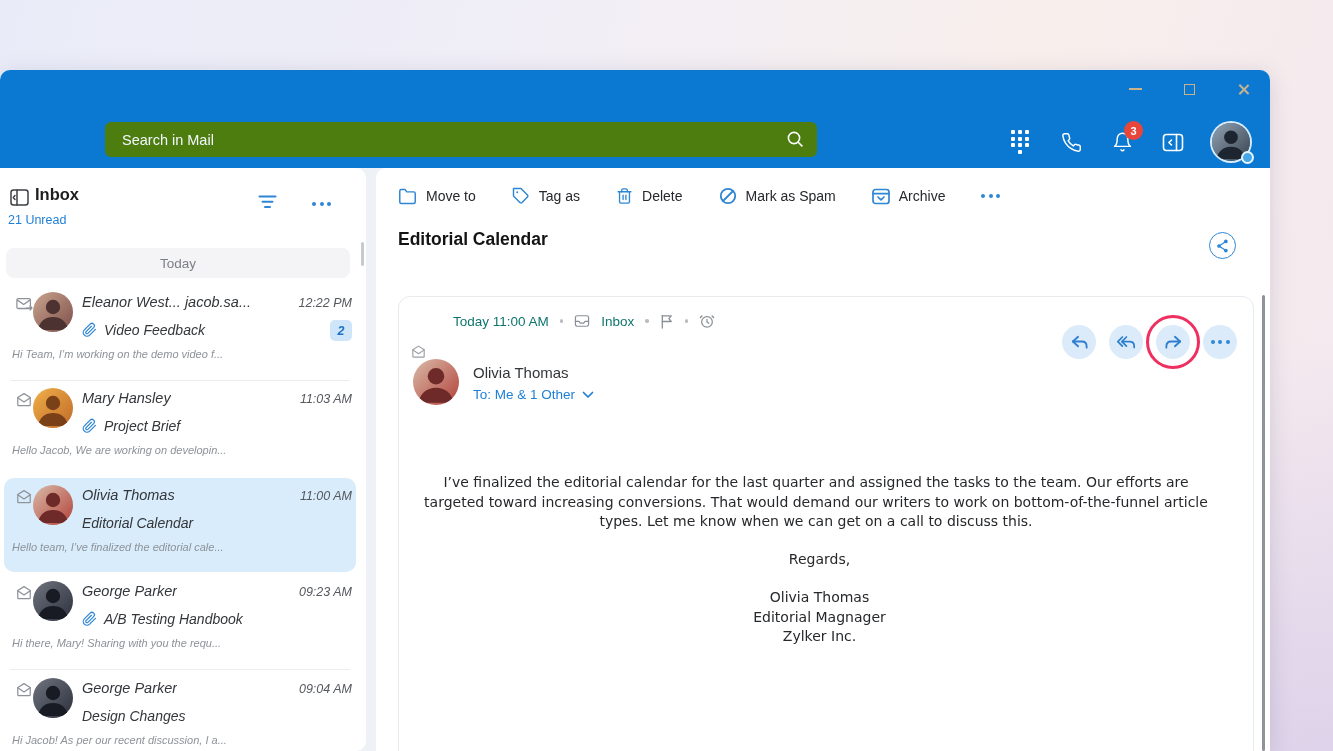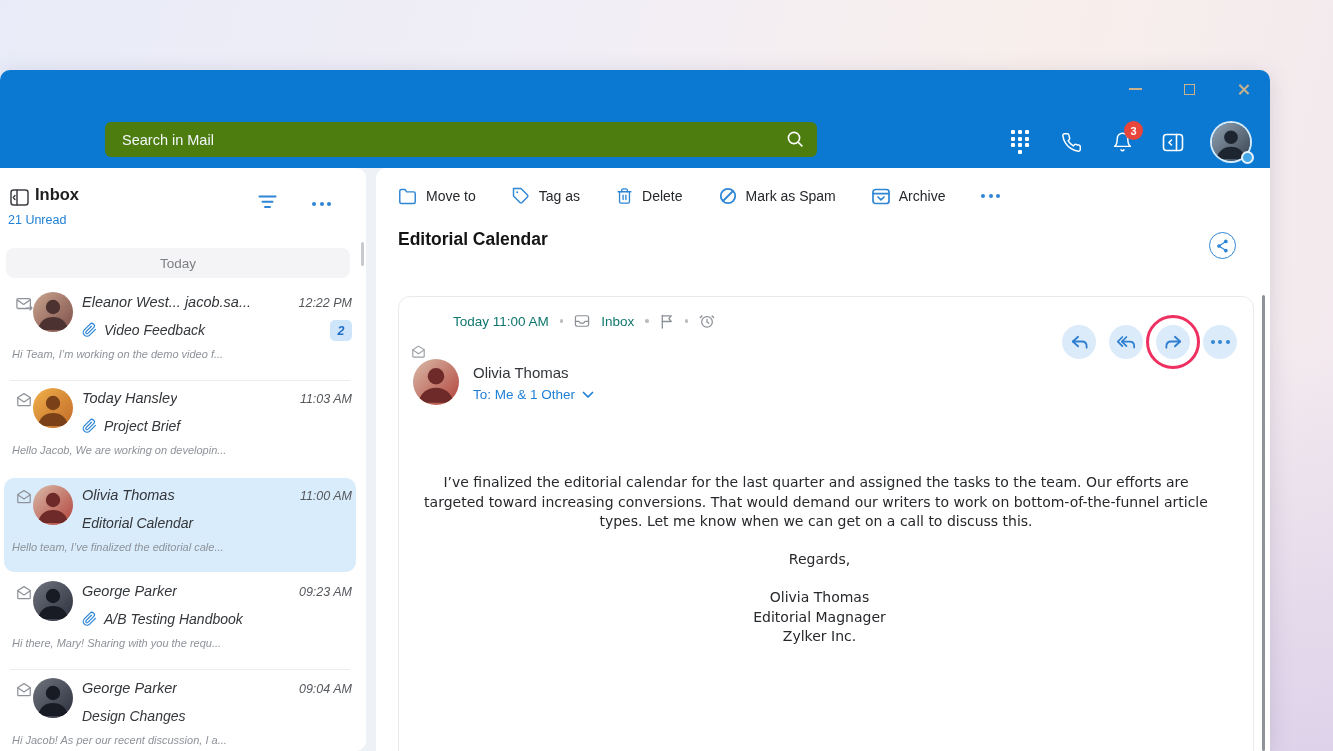--- a/index.html
+++ b/index.html
@@ -248,21 +248,21 @@
           <path d="M2 5.8 9 1.4l7 4.4V14a1 1 0 0 1-1 1H3a1 1 0 0 1-1-1z"></path>
             <path d="M2 6l7 4.8L16 6"></path>
         </svg>
       </span>
       <span class="avatar m-avatar av-mary">
         <svg viewBox="0 0 40 40">
             <circle cx="20" cy="15" r="7.2" fill="currentColor"></circle>
             <path d="M5 38c1-8.5 7.5-13 15-13s14 4.5 15 13z" fill="currentColor"></path>
           </svg>
       </span>
-      <span class="m-name">Today Hansley</span>
+      <span class="m-name">Mary Hansley</span>
       <span class="m-time">11:03 AM</span>
       <span class="m-subjline">
         <span>
           <svg width="15" height="16" viewBox="0 0 24 24" fill="none" stroke="#2f86d6" stroke-width="2" stroke-linecap="round" stroke-linejoin="round">
             <path d="M21.44 11.05l-9.19 9.19a6 6 0 0 1-8.49-8.49l9.19-9.19a4 4 0 0 1 5.66 5.66l-9.2 9.19a2 2 0 0 1-2.83-2.83l8.49-8.48"></path>
           </svg>
         </span>
         <span class="m-subj">Project Brief</span>
       </span>
       <span class="m-preview">Hello Jacob, We are working on developin...</span>

